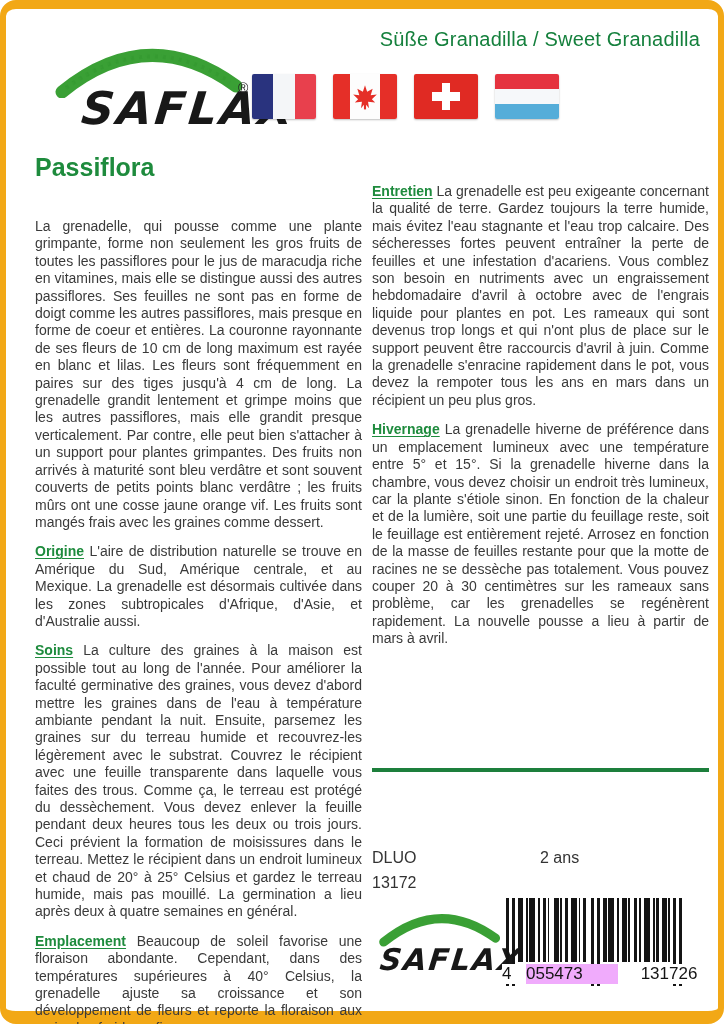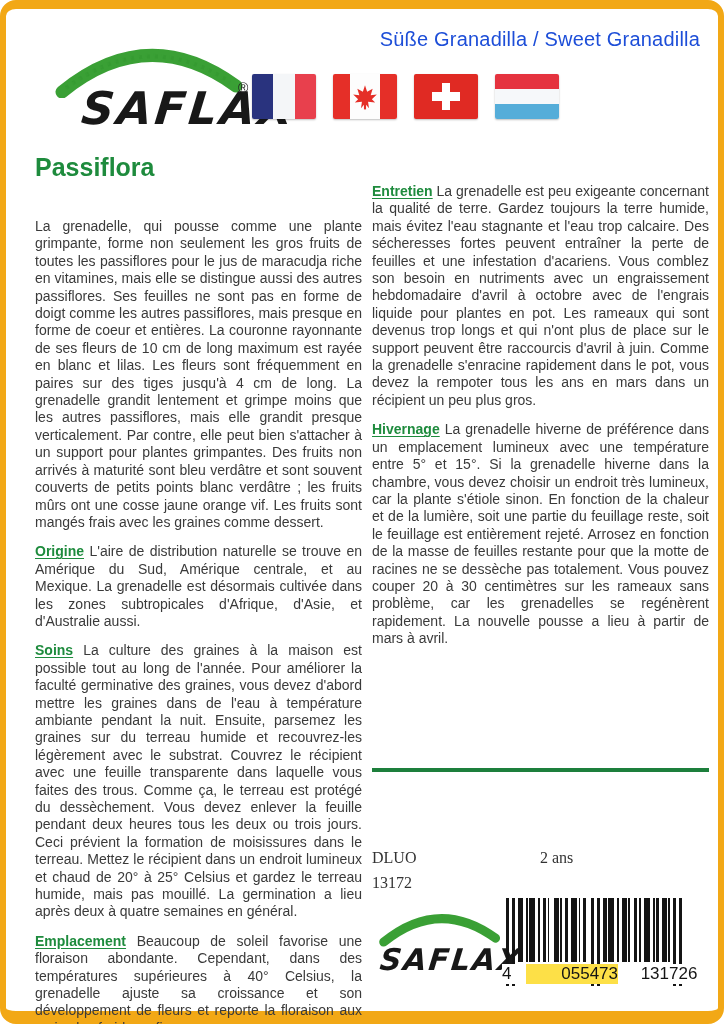--- a/index.html
+++ b/index.html
@@ -7,21 +7,21 @@
     position:relative;width:724px;height:1024px;background:#ffffff;
     font-family:"Liberation Sans","DejaVu Sans",sans-serif;color:#3a3a3a;
     overflow:hidden;box-sizing:border-box;
   }
   .sheet-border{
     position:absolute;inset:0;border:6px solid #f2a816;border-top-width:9px;
     border-bottom-width:13px;border-radius:16px;pointer-events:none;box-sizing:border-box;
   }
   
   .subtitle{
-    position:absolute;top:28px;right:24px;font-size:20px;color:#1d4ed8;letter-spacing:.2px;
+    position:absolute;top:28px;right:24px;font-size:20px;color:#15803d;letter-spacing:.2px;
   }
   .logo{position:absolute;left:42px;top:34px;width:210px;height:104px;}
   .logo svg.arc{position:absolute;left:8px;top:2px;width:196px;height:62px;}
   .logo .brand{
     position:absolute;left:40px;top:48px;font-size:45px;font-weight:700;font-style:italic;
     letter-spacing:3px;color:#181818;transform:skewX(-6deg);font-family:"DejaVu Sans",sans-serif;
   }
   .logo .rmark{position:absolute;left:196px;top:46px;font-size:14px;color:#222;}
   .flags{position:absolute;left:252px;top:74px;display:flex;gap:17px;}
   .flag{width:64px;height:45px;position:relative;border-radius:2px;overflow:hidden;
@@ -47,38 +47,38 @@
   .col{position:absolute;width:327px;font-size:14px;line-height:17.4px;text-align:justify;}
   .col-left{left:35px;top:218px;}
   .col-right{left:372px;top:183px;width:337px;}
   .body-par{margin:0 0 12px 0;}
   .sec-label{
     color:#1e8b3d;font-weight:700;text-decoration:underline;text-underline-offset:2px;
   }
   
   .divider{position:absolute;left:372px;top:768px;width:337px;height:4px;background:#1d7f3c;}
   .info{position:absolute;left:372px;top:849px;width:337px;font-size:16px;color:#333;}
-  .info-row{display:flex;margin-bottom:7px;font-family:Liberation Serif, serif;}
+  .info-row{display:flex;margin-bottom:7px;}
   .info-label{width:168px;}
   .info-value{flex:1;}
   .footer-logo{position:absolute;left:374px;top:902px;width:130px;height:96px;}
   .footer-logo svg.arc{position:absolute;left:2px;top:2px;width:126px;height:44px;}
   .footer-logo .brand{
     position:absolute;left:6px;top:40px;font-size:30px;font-weight:700;font-style:italic;
     letter-spacing:2px;color:#181818;transform:skewX(-6deg);font-family:"DejaVu Sans",sans-serif;
   }
   .barcode{position:absolute;left:506px;top:898px;width:204px;height:96px;}
   .bc-bars{display:flex;align-items:flex-start;height:90px;}
   .bar{background:#141414;}
   .bc-digits{
     position:absolute;left:-4px;top:66px;width:212px;display:flex;font-size:17px;color:#141414;
     font-family:"Liberation Sans",sans-serif;
   }
   .bc-digits .d0{width:18px;background:#fff;text-align:left;}
-  .bc-digits .d1{width:92px;background:#fde047;text-align:right;margin-left:6px;}
+  .bc-digits .d1{width:92px;background:#f0abfc;text-align:left;margin-left:6px;}
   .bc-digits .d2{width:86px;background:#fff;text-align:center;margin-left:8px;}
 </style>
 </head>
 <body>
 
 <div class="page">
   <div class="sheet-border"></div>
 
   <div class="subtitle">Süße Granadilla / Sweet Granadilla</div>
 

